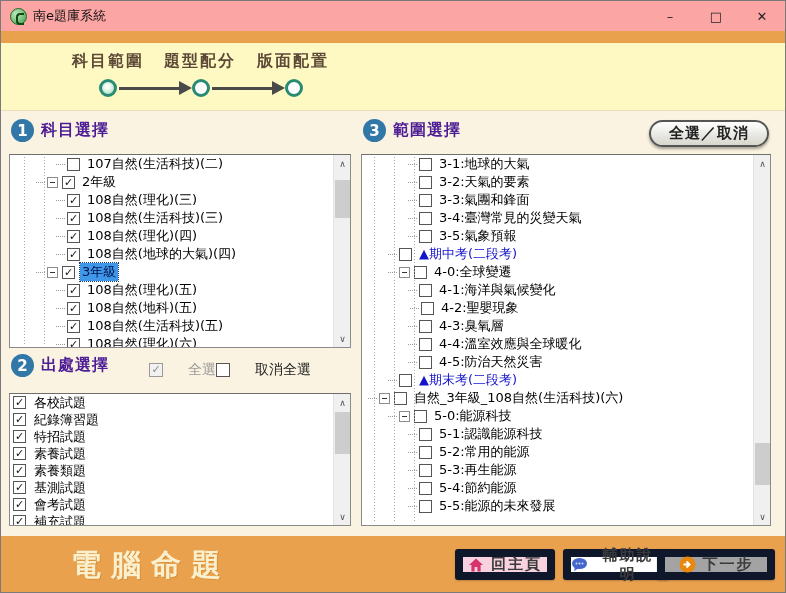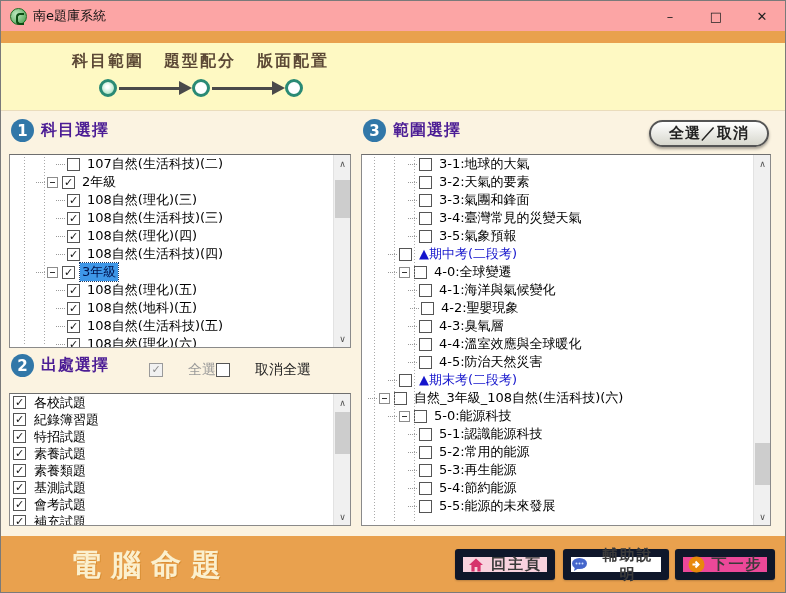--- a/index.html
+++ b/index.html
@@ -63,21 +63,21 @@
 
   
   .pill-btn { position:absolute; width:120px; height:27px; border-radius:14px; border:2px solid #555; background:linear-gradient(#ffffff,#d7d7cd); font-size:15px; font-weight:bold; color:#222; display:flex; align-items:center; justify-content:center; letter-spacing:1px; box-shadow:0 2px 3px rgba(0,0,0,.35); }
 
   
   .footer { height:58px; background:#E9A14E; position:relative; }
   .brand { position:absolute; left:70px; top:9px; font-size:30px; font-weight:bold; color:#FBF0CE; letter-spacing:10px; text-shadow:1px 1px 0 #d98f35; }
   .fbtn { position:absolute; top:13px; height:31px; border:8px solid #0f172a; border-radius:3px; display:flex; align-items:center; justify-content:center; gap:7px; font-size:15px; font-weight:bold; color:#3a3a3a; letter-spacing:2px; box-shadow:0 1px 2px rgba(0,0,0,.2); }
   .fbtn.home { right:230px; width:100px; background:#F8D2DE; }
   .fbtn.help { right:116px; width:106px; background:#ffffff; }
-  .fbtn.next { right:10px;  width:100px; background:#ec4899; }
+  .fbtn.next { right:10px;  width:118px; background:#a3a3a3; }
   .fbtn svg { flex:none; }
 </style>
 </head>
 <body>
 
 <div class="window">
 
   <div class="titlebar">
     <span class="app-icon"></span>
     <span class="title-text">南e題庫系統</span>
@@ -135,21 +135,21 @@
             <span class="lbl">108自然(生活科技)(三)</span>
           </div>
           <div class="trow" style="padding-left: 46px;">
             <span class="hdots"></span>
             <span class="cb on"></span>
             <span class="lbl">108自然(理化)(四)</span>
           </div>
           <div class="trow" style="padding-left: 46px;">
             <span class="hdots"></span>
             <span class="cb on"></span>
-            <span class="lbl">108自然(生活科技)(四)</span>
+            <span class="lbl">108自然(地球的大氣)(四)</span>
           </div>
           <div class="trow" style="padding-left: 26px;">
             <span class="hdots"></span>
             <span class="xbox"></span>
             <span class="cb on"></span>
             <span class="lbl sel">3年級</span>
           </div>
           <div class="trow" style="padding-left: 46px;">
             <span class="hdots"></span>
             <span class="cb on"></span>

